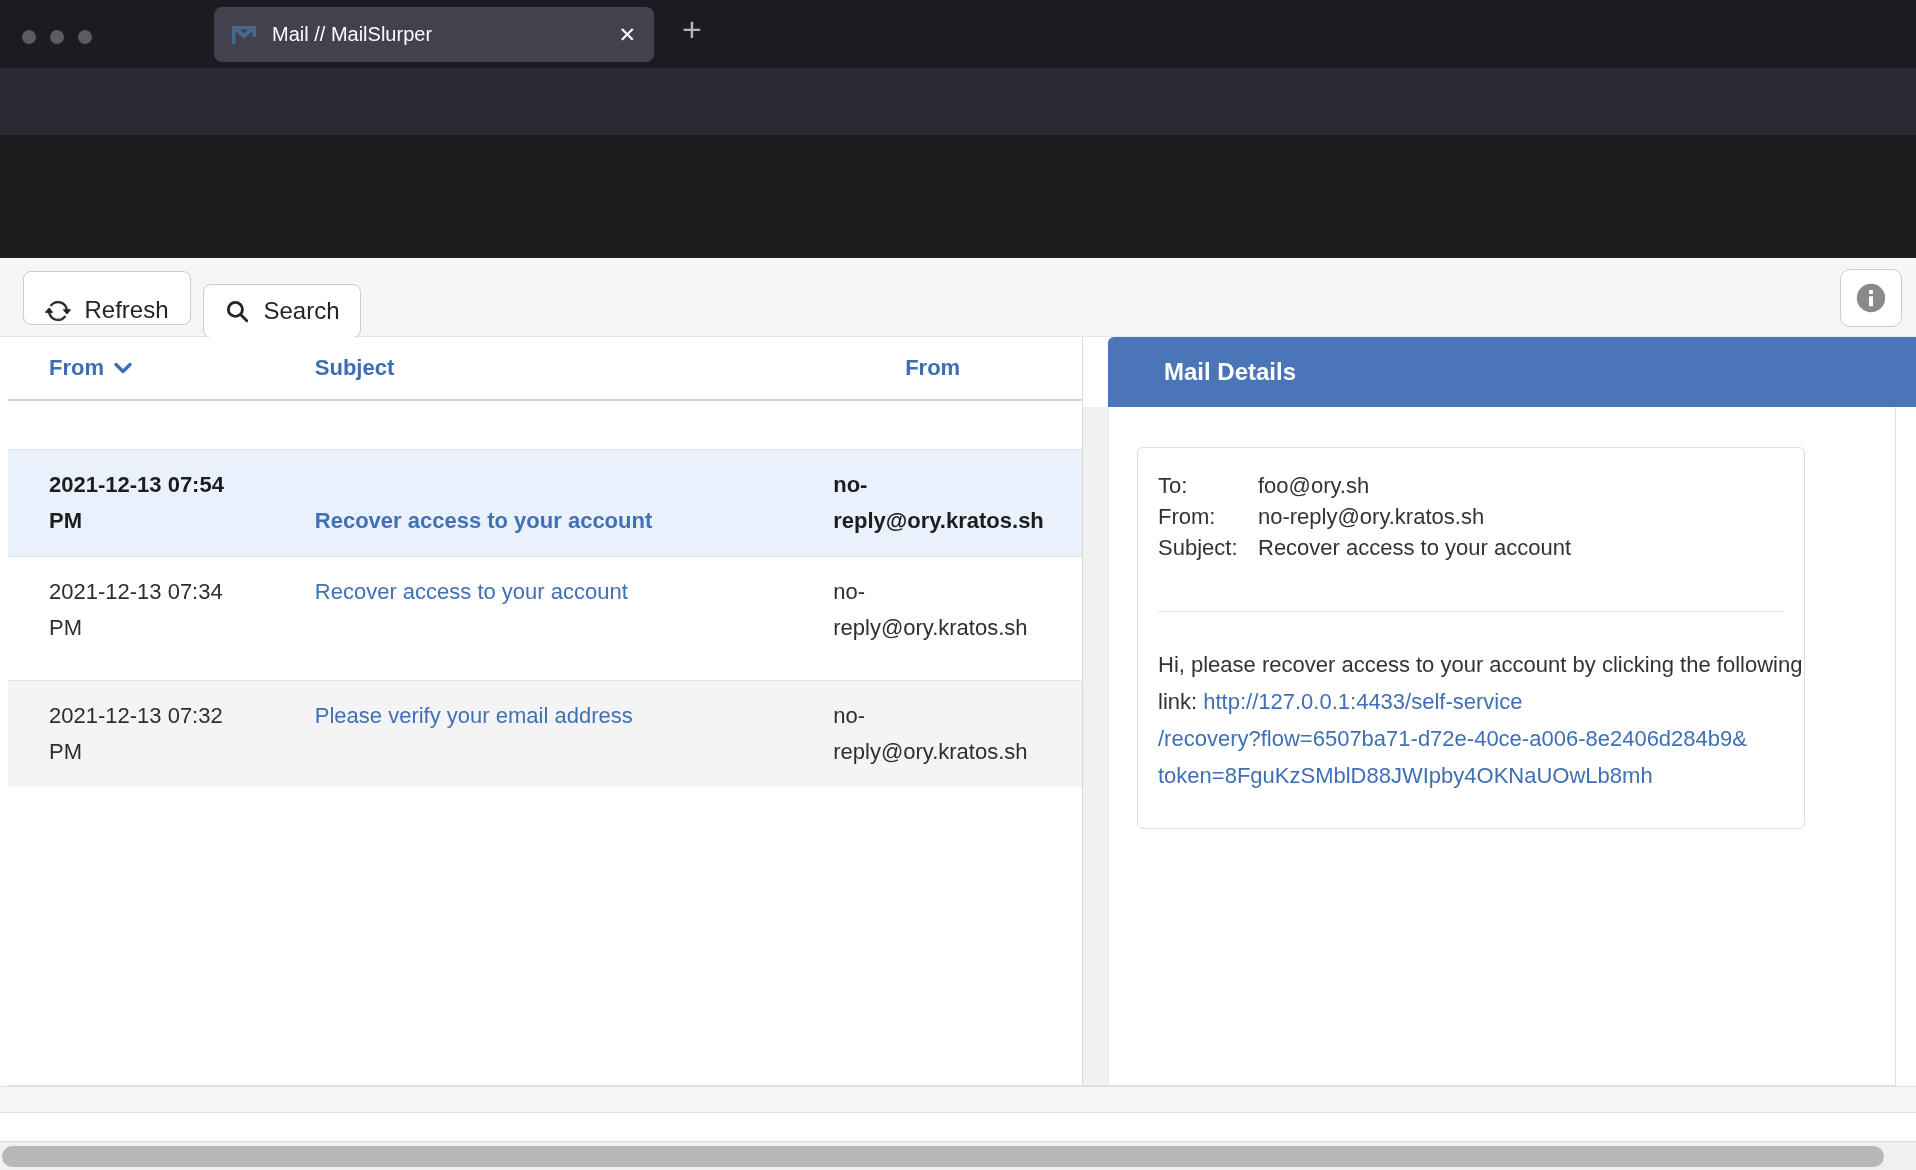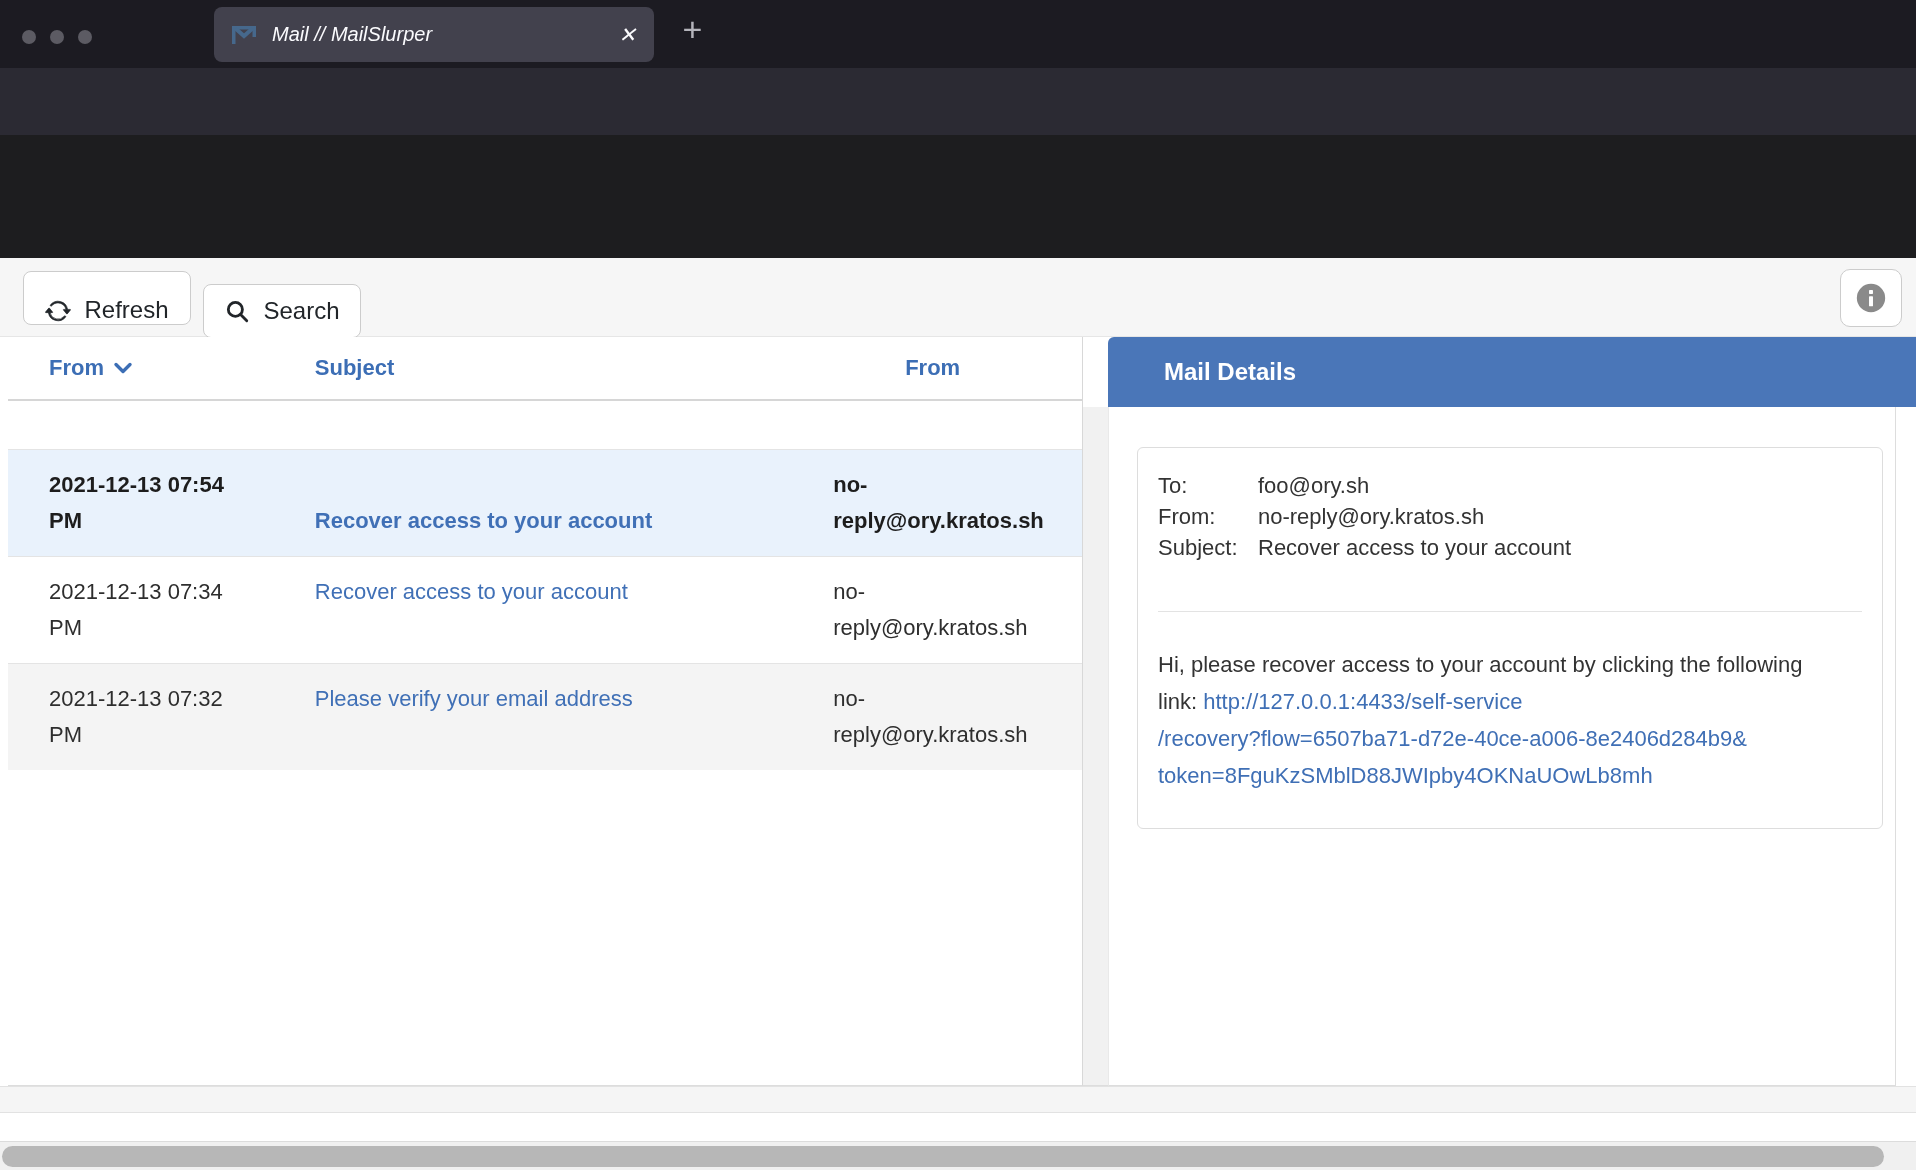--- a/index.html
+++ b/index.html
@@ -1,19 +1,19 @@
 <!DOCTYPE html>
 <html><head>
 <meta charset="utf-8">
 <style>
   html,body{margin:0;padding:0;background:#ddd;}
   #stage{position:relative;width:1916px;height:1170px;background:#fff;overflow:hidden;
          font-family:"Liberation Sans",sans-serif;}
   
-  .tabstrip{position:absolute;left:0;top:0;width:1916px;height:72px;background:#1c1b22;font-style:italic;}
+  .tabstrip{position:absolute;left:0;top:0;width:1916px;height:72px;background:#1c1b22;}
   .win-dots{position:absolute;left:22px;top:30px;display:flex;gap:14px;}
   .win-dots i{width:14px;height:14px;border-radius:50%;background:#5c5b63;display:block;}
   .tab{position:absolute;left:214px;top:7px;width:440px;height:55px;background:#42414d;border-radius:8px;
        display:flex;align-items:center;padding:0 18px;box-sizing:border-box;color:#fbfbfe;}
   .tab-favicon{margin-right:14px;flex:0 0 auto;display:flex;}
   .tab-title{font-size:20px;flex:1;white-space:nowrap;overflow:hidden;}
   .tab-close{font-size:21px;color:#fbfbfe;margin-left:8px;cursor:default;}
   .newtab{position:absolute;left:682px;top:10px;font-size:34px;font-weight:300;color:#b4b4bb;}
   .navbar{position:absolute;left:0;top:68px;width:1916px;height:67px;background:#2b2a33;}
   .nav-ic{position:absolute;display:flex;align-items:center;justify-content:center;}
@@ -45,32 +45,32 @@
   .list-header{display:flex;height:62px;align-items:center;border-bottom:2px solid #d6d6d6;
                font-weight:bold;color:#3c6eb5;font-size:22px;}
   .c-date{width:307px;padding-left:41px;padding-right:70px;box-sizing:border-box;}
   .c-subj{width:511px;box-sizing:border-box;padding-right:20px;}
   .c-from{width:257px;padding-left:8px;padding-right:29px;box-sizing:border-box;}
   .th-from{padding-left:80px;}
   .th-date{display:flex;align-items:center;gap:9px;}
   .list-spacer{height:48px;}
   .mail-row{display:flex;border-top:1px solid #e4e4e4;padding:17px 0;font-size:22px;line-height:36px;
             color:#2e2e2e;cursor:pointer;}
-  .mail-row.striped{background:#f4f4f4;}
+  .mail-row.striped{background:#f4f4f4;margin-top:17px;}
   .mail-row.selected{background:#e9f2fc;font-weight:bold;color:#1d1d1d;align-items:flex-end;}
   .subject-link{color:#4070b6;text-decoration:none;cursor:pointer;}
   .gutter{position:absolute;left:1083px;top:407px;width:25px;height:679px;background:#f1f1f1;
           border-bottom:1px solid #ddd;box-sizing:border-box;}
   
   .det-hdr{position:absolute;left:1108px;top:337px;width:936px;height:70px;background:#4a76b8;
            border-radius:6px 6px 0 0;display:flex;align-items:center;padding:0 28px 0 56px;box-sizing:border-box;}
   .det-title{color:#fff;font-weight:bold;font-size:24px;flex:1;}
   .det-body{position:absolute;left:1108px;top:407px;width:788px;height:679px;background:#fff;
             border-right:1px solid #ddd;border-bottom:1px solid #ddd;border-left:1px solid #e9e9e9;box-sizing:border-box;}
-  .det-card{position:absolute;left:28px;top:40px;width:746px;border:1px solid #ddd;border-radius:6px;
+  .det-card{position:absolute;left:28px;top:40px;width:668px;border:1px solid #ddd;border-radius:6px;
             padding:22px 20px 34px 20px;box-sizing:border-box;color:#333;font-size:22px;background:#fff;}
   .field-row{display:flex;line-height:31px;}
   .field-label{width:100px;flex:0 0 auto;}
   .card-divider{border:0;border-top:1px solid #e3e3e3;margin:48px 0 34px 0;}
   .mail-body{line-height:37px;width:660px;}
   .body-link{color:#3f6fb5;text-decoration:none;cursor:pointer;}
   
   .bottom-band{position:absolute;left:0;top:1086px;width:1916px;height:27px;background:#f5f5f5;
                border-top:1px solid #e2e2e2;border-bottom:1px solid #e2e2e2;box-sizing:border-box;}
   .scroll-track{position:absolute;left:0;top:1141px;width:1916px;height:29px;background:#f0f0f0;

